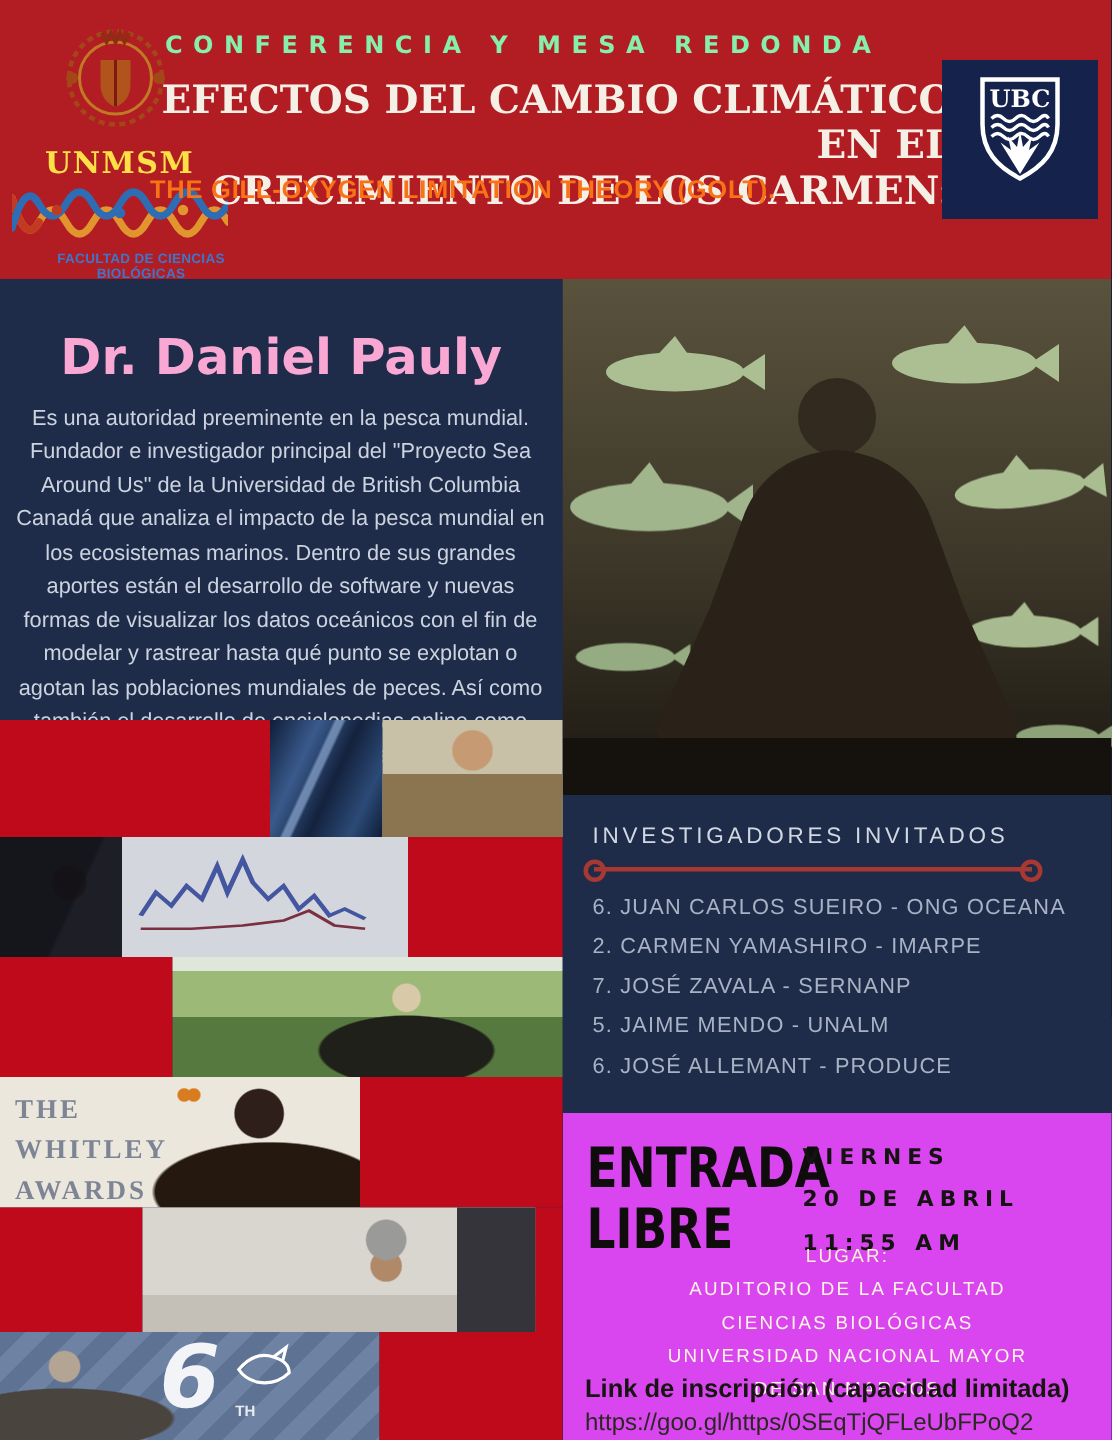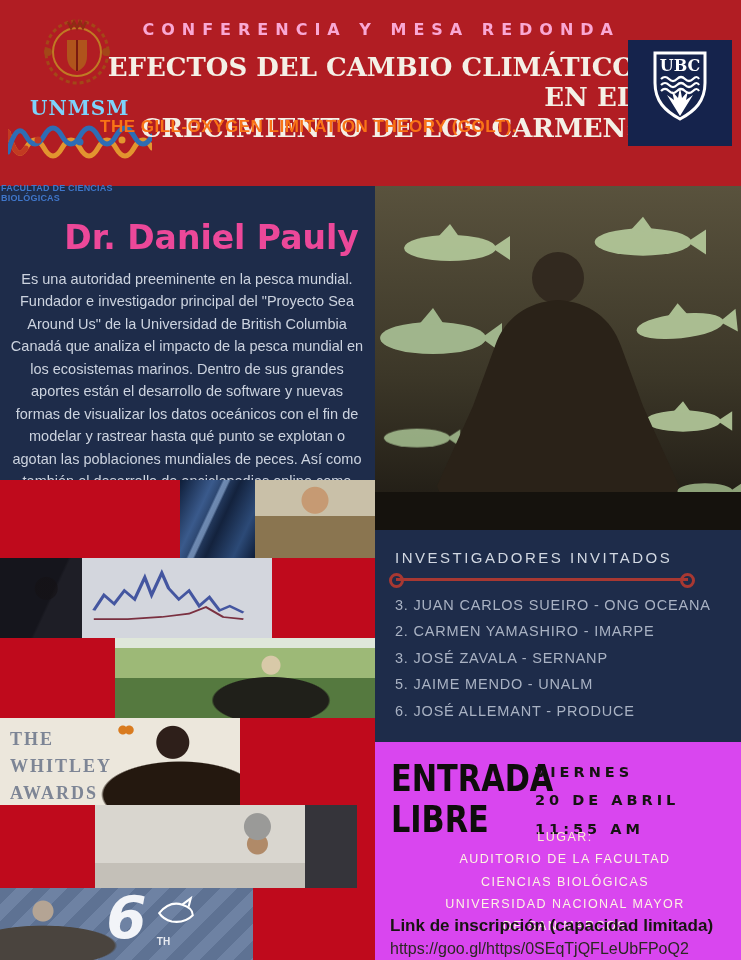--- a/index.html
+++ b/index.html
@@ -2,34 +2,34 @@
 <html><head>
 <meta charset="utf-8">
 <style>
   html,body{margin:0;padding:0;background:#10182b;}
   .poster{position:relative;width:741px;height:960px;overflow:hidden;background:#1e2c4a;
           font-family:"Liberation Sans",sans-serif;}
   .abs{position:absolute;}
 
   
   .red-band{left:0;top:0;width:741px;height:186px;background:#b11d23;}
-  .kicker{left:110px;top:20px;width:510px;text-align:right;color:#f9a8d4;
+  .kicker{left:110px;top:20px;width:510px;text-align:left;color:#86efac;
           font-family:"DejaVu Sans",sans-serif;font-weight:bold;font-size:16px;letter-spacing:7px;}
   .main-title{left:100px;top:52px;width:535px;text-align:right;color:#f4f0e6;
           font-family:"DejaVu Serif",serif;font-weight:bold;font-size:26px;line-height:1.17;}
   .subtitle{left:100px;top:117px;width:535px;text-align:left;color:#f97316;
           font-size:17px;letter-spacing:0.5px;font-weight:bold;}
-  .unmsm-text{left:30px;top:96px;width:95px;text-align:center;color:#7dd3fc;
+  .unmsm-text{left:30px;top:96px;width:95px;text-align:center;color:#fde047;
           font-family:"DejaVu Serif",serif;font-weight:bold;font-size:20px;letter-spacing:1px;}
-  .faculty-label{left:1px;top:167px;width:160px;text-align:left;color:#3f76c9;
-          font-weight:bold;font-size:9px;letter-spacing:0.2px;margin-top:16px;}
-
-  
-  .bio-title{left:0;top:218px;width:375px;text-align:center;color:#ec4899;
-          font-family:"DejaVu Sans",sans-serif;font-weight:bold;font-size:33px;padding-left:24px;}
+  .faculty-label{left:14px;top:167px;width:160px;text-align:center;color:#3f76c9;
+          font-weight:bold;font-size:9px;letter-spacing:0.2px;}
+
+  
+  .bio-title{left:0;top:218px;width:375px;text-align:center;color:#f9a8d4;
+          font-family:"DejaVu Sans",sans-serif;font-weight:bold;font-size:33px;}
   .bio-text{left:8px;top:268px;width:358px;text-align:center;color:#ccd3df;
           font-size:14.5px;line-height:1.55;}
 
   
   .guests-heading{left:395px;top:549px;color:#d2d8e2;font-size:15px;letter-spacing:2.5px;}
   .timeline{left:396px;top:578px;width:292px;height:3px;background:#a83832;}
   .tl-dot{position:absolute;top:-5px;width:9px;height:9px;border:3px solid #a83832;
           border-radius:50%;background:transparent;}
   .tl-dot.l{left:-7px;} .tl-dot.r{right:-7px;}
   .guest-list{left:395px;top:592px;width:340px;margin:0;padding:0;list-style:none;
@@ -188,23 +188,23 @@
     </g>
     <rect y="306" width="366" height="38" fill="#15120d"></rect>
   </svg>
 
   <div class="abs guests-heading">INVESTIGADORES INVITADOS</div>
   <div class="abs timeline">
     <span class="tl-dot l"></span>
     <span class="tl-dot r"></span>
   </div>
   <ol class="abs guest-list">
-    <li>3. JUAN CARLOS SUEIRO - ONG OCEANA</li>
+    <li>6. JUAN CARLOS SUEIRO - ONG OCEANA</li>
     <li>2. CARMEN YAMASHIRO - IMARPE</li>
-    <li>3. JOSÉ ZAVALA - SERNANP</li>
+    <li>7. JOSÉ ZAVALA - SERNANP</li>
     <li>5. JAIME MENDO - UNALM</li>
     <li>6. JOSÉ ALLEMANT - PRODUCE</li>
   </ol>
 
   <div class="abs gred" style="left:0;top:480px;width:180px;height:78px"></div>
   <div class="abs ph ph-tech" style="left:180px;top:480px;width:75px;height:78px"></div>
   <div class="abs ph ph-suitman" style="left:255px;top:480px;width:120px;height:78px"></div>
 
   <div class="abs ph ph-woman" style="left:0;top:558px;width:272px;height:80px">
     <svg style="position:absolute;left:32%;top:4px" width="170" height="66" viewBox="0 0 100 60" preserveAspectRatio="none">

